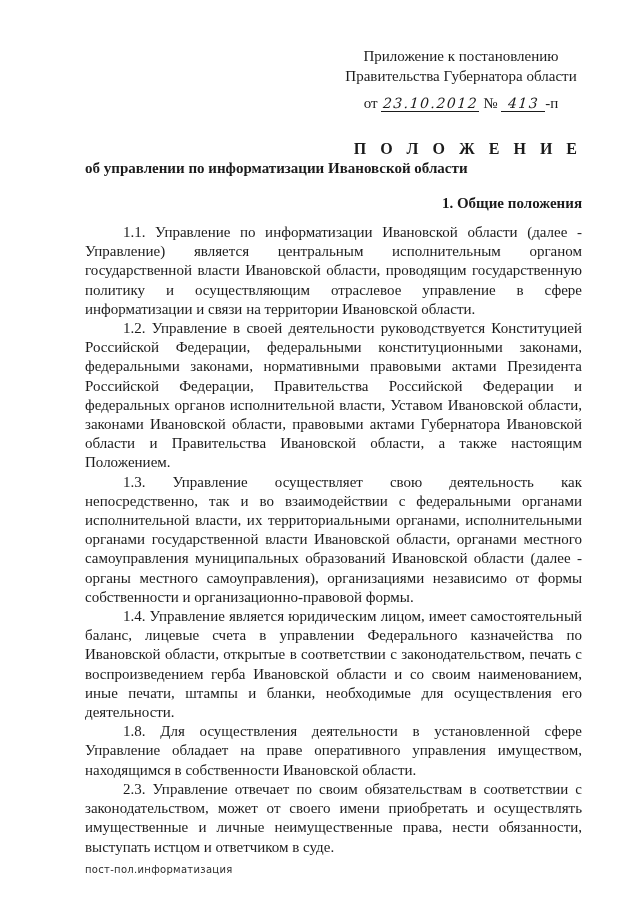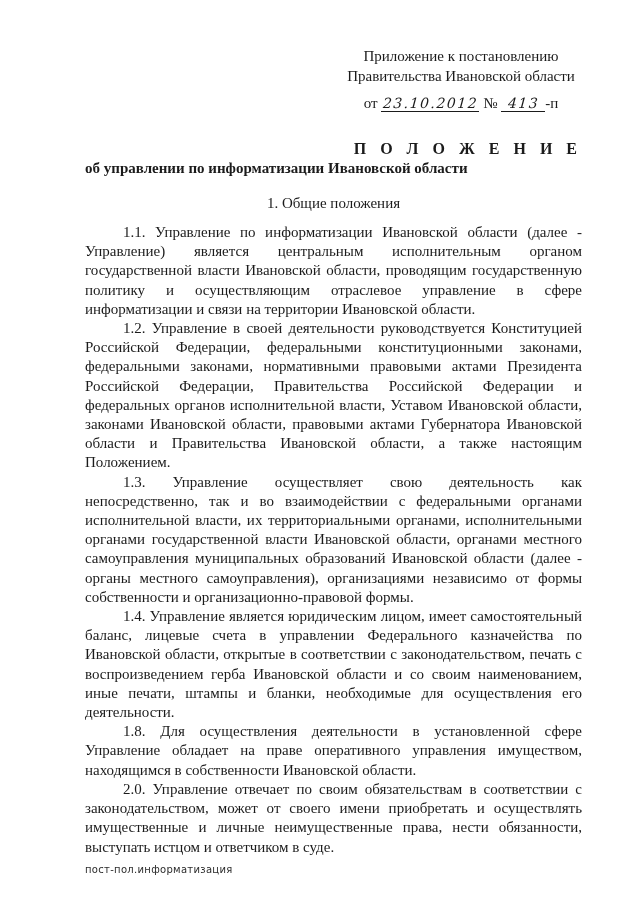--- a/index.html
+++ b/index.html
@@ -55,22 +55,22 @@
     letter-spacing: 5px;
     margin-top: 27px;
   }
   .doc-subtitle {
     text-align: left;
     font-weight: bold;
     font-size: 15px;
     margin-top: 2px;
   }
   .section-title {
-    text-align: center;
-    font-weight: normal;
+    text-align: right;
+    font-weight: bold;
     font-size: 15px;
     margin-top: 18px;
   }
   
   .body-text {
     margin-top: 11px;
     font-size: 15px;
     line-height: 19.2px;
   }
   .body-text p {
@@ -89,39 +89,39 @@
     letter-spacing: 0.3px;
   }
 </style>
 </head>
 <body>
 
 <div class="page">
 
   <div class="annex">
     <div>Приложение к постановлению</div>
-    <div>Правительства Ивановской области</div>
+    <div>Правительства Губернатора области</div>
     <div class="annex-ref">
       <span>от</span>
       <span class="fill fill-date"><span class="hand">23.10.2012</span></span>
       <span>№</span>
       <span class="fill fill-num"><span class="hand">413</span></span><span>-п</span>
     </div>
   </div>
 
   <div class="doc-title">П О Л О Ж Е Н И Е</div>
 
   <div class="doc-subtitle">об управлении по информатизации Ивановской области</div>
 
   <div class="section-title">1. Общие положения</div>
 
   <div class="body-text">
     <p>1.1. Управление по информатизации Ивановской области (далее - Управление) является центральным исполнительным органом государственной власти Ивановской области, проводящим государственную политику и осуществляющим отраслевое управление в сфере информатизации и связи на территории Ивановской области.</p>
     <p>1.2. Управление в своей деятельности руководствуется Конституцией Российской Федерации, федеральными конституционными законами, федеральными законами, нормативными правовыми актами Президента Российской Федерации, Правительства Российской Федерации и федеральных органов исполнительной власти, Уставом Ивановской области, законами Ивановской области, правовыми актами Губернатора Ивановской области и Правительства Ивановской области, а также настоящим Положением.</p>
     <p>1.3. Управление осуществляет свою деятельность как непосредственно, так и во взаимодействии с федеральными органами исполнительной власти, их территориальными органами, исполнительными органами государственной власти Ивановской области, органами местного самоуправления муниципальных образований Ивановской области (далее - органы местного самоуправления), организациями независимо от формы собственности и организационно-правовой формы.</p>
     <p>1.4. Управление является юридическим лицом, имеет самостоятельный баланс, лицевые счета в управлении Федерального казначейства по Ивановской области, открытые в соответствии с законодательством, печать с воспроизведением герба Ивановской области и со своим наименованием, иные печати, штампы и бланки, необходимые для осуществления его деятельности.</p>
     <p>1.8. Для осуществления деятельности в установленной сфере Управление обладает на праве оперативного управления имуществом, находящимся в собственности Ивановской области.</p>
-    <p>2.0. Управление отвечает по своим обязательствам в соответствии с законодательством, может от своего имени приобретать и осуществлять имущественные и личные неимущественные права, нести обязанности, выступать истцом и ответчиком в суде.</p>
+    <p>2.3. Управление отвечает по своим обязательствам в соответствии с законодательством, может от своего имени приобретать и осуществлять имущественные и личные неимущественные права, нести обязанности, выступать истцом и ответчиком в суде.</p>
   </div>
 
 </div>
 
 <div class="footer-note">пост-пол.информатизация</div>
 
 </body></html>

